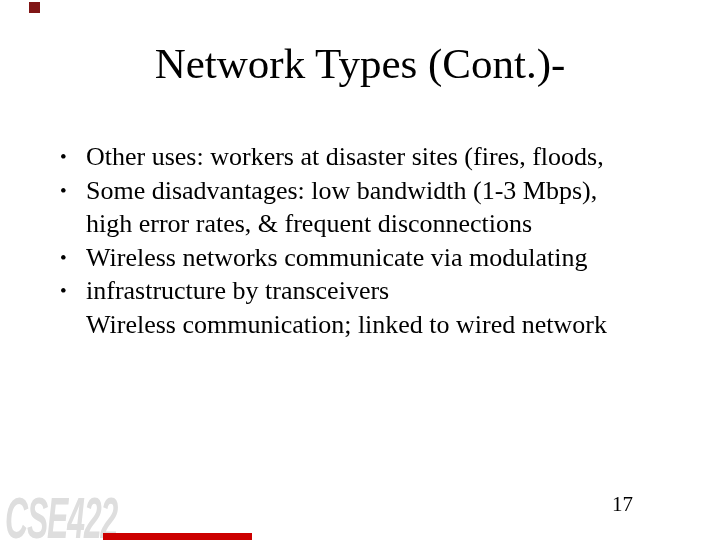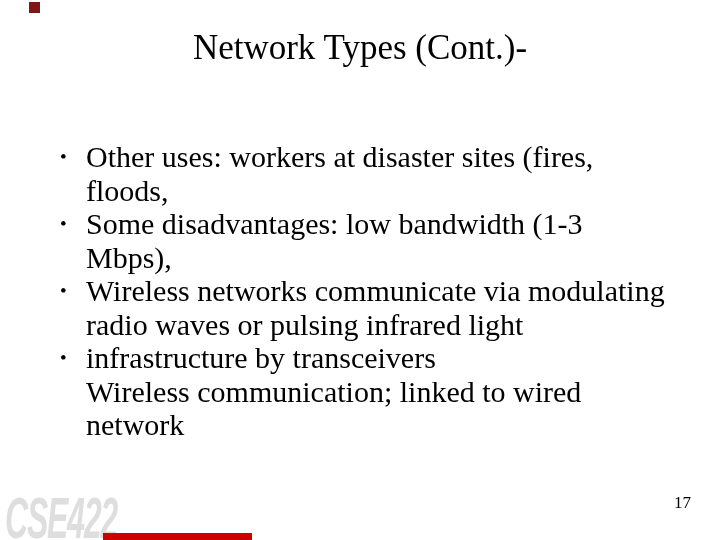--- a/index.html
+++ b/index.html
@@ -19,25 +19,25 @@
   .top-mark {
     position: absolute;
     left: 29px;
     top: 2px;
     width: 11px;
     height: 11px;
     background: var(--top-mark, #801515);
   }
   .title {
     position: absolute;
-    top: 24px;
+    top: 40px;
     left: 0;
     right: 0;
     text-align: center;
-    font-size: 35px;
+    font-size: 43px;
     line-height: 47px;
     font-weight: normal;
     letter-spacing: 0px;
   }
   .bullets {
     position: absolute;
     top: 140px;
     left: 58px;
     width: 616px;
     margin: 0;
@@ -50,43 +50,43 @@
     padding: 0;
   }
   .dot {
     flex: 0 0 26px;
     font-size: 19px;
     line-height: 33.5px;
     padding-left: 2px;
   }
   .btext {
     flex: 1;
-    font-size: 30px;
+    font-size: 26px;
     line-height: 33.5px;
   }
   .watermark {
     position: absolute;
     left: 5px;
     top: 490px;
     font-family: "Liberation Sans", "DejaVu Sans", sans-serif;
     font-weight: bold;
     font-style: italic;
     font-size: 57px;
     line-height: 1;
     letter-spacing: -2px;
     color: var(--watermark, #dedede);
     transform: scaleX(0.56);
     transform-origin: 0 0;
     white-space: nowrap;
   }
   .page-number {
     position: absolute;
-    left: 674px;
+    left: 612px;
     top: 494px;
-    font-size: 17px;
+    font-size: 21px;
     line-height: 1;
   }
   .progress-bar {
     position: absolute;
     left: 103px;
     top: 533px;
     width: 149px;
     height: 7px;
     background: var(--progress, #cc0000);
   }
@@ -106,27 +106,27 @@
     <li class="bullet">
       <span class="dot">•</span>
       <div class="btext">
         <div>Other uses: workers at disaster sites (fires, floods,</div>
       </div>
     </li>
     <li class="bullet">
       <span class="dot">•</span>
       <div class="btext">
         <div>Some disadvantages: low bandwidth (1-3 Mbps),</div>
+        <div>high error rates, &amp; frequent disconnections</div>
       </div>
     </li>
     <li class="bullet">
       <span class="dot">•</span>
       <div class="btext">
         <div>Wireless networks communicate via modulating</div>
-        <div>radio waves or pulsing infrared light</div>
       </div>
     </li>
     <li class="bullet">
       <span class="dot">•</span>
       <div class="btext">
         <div>infrastructure by transceivers</div>
         <div>Wireless communication; linked to wired network</div>
       </div>
     </li>
   </ul>

